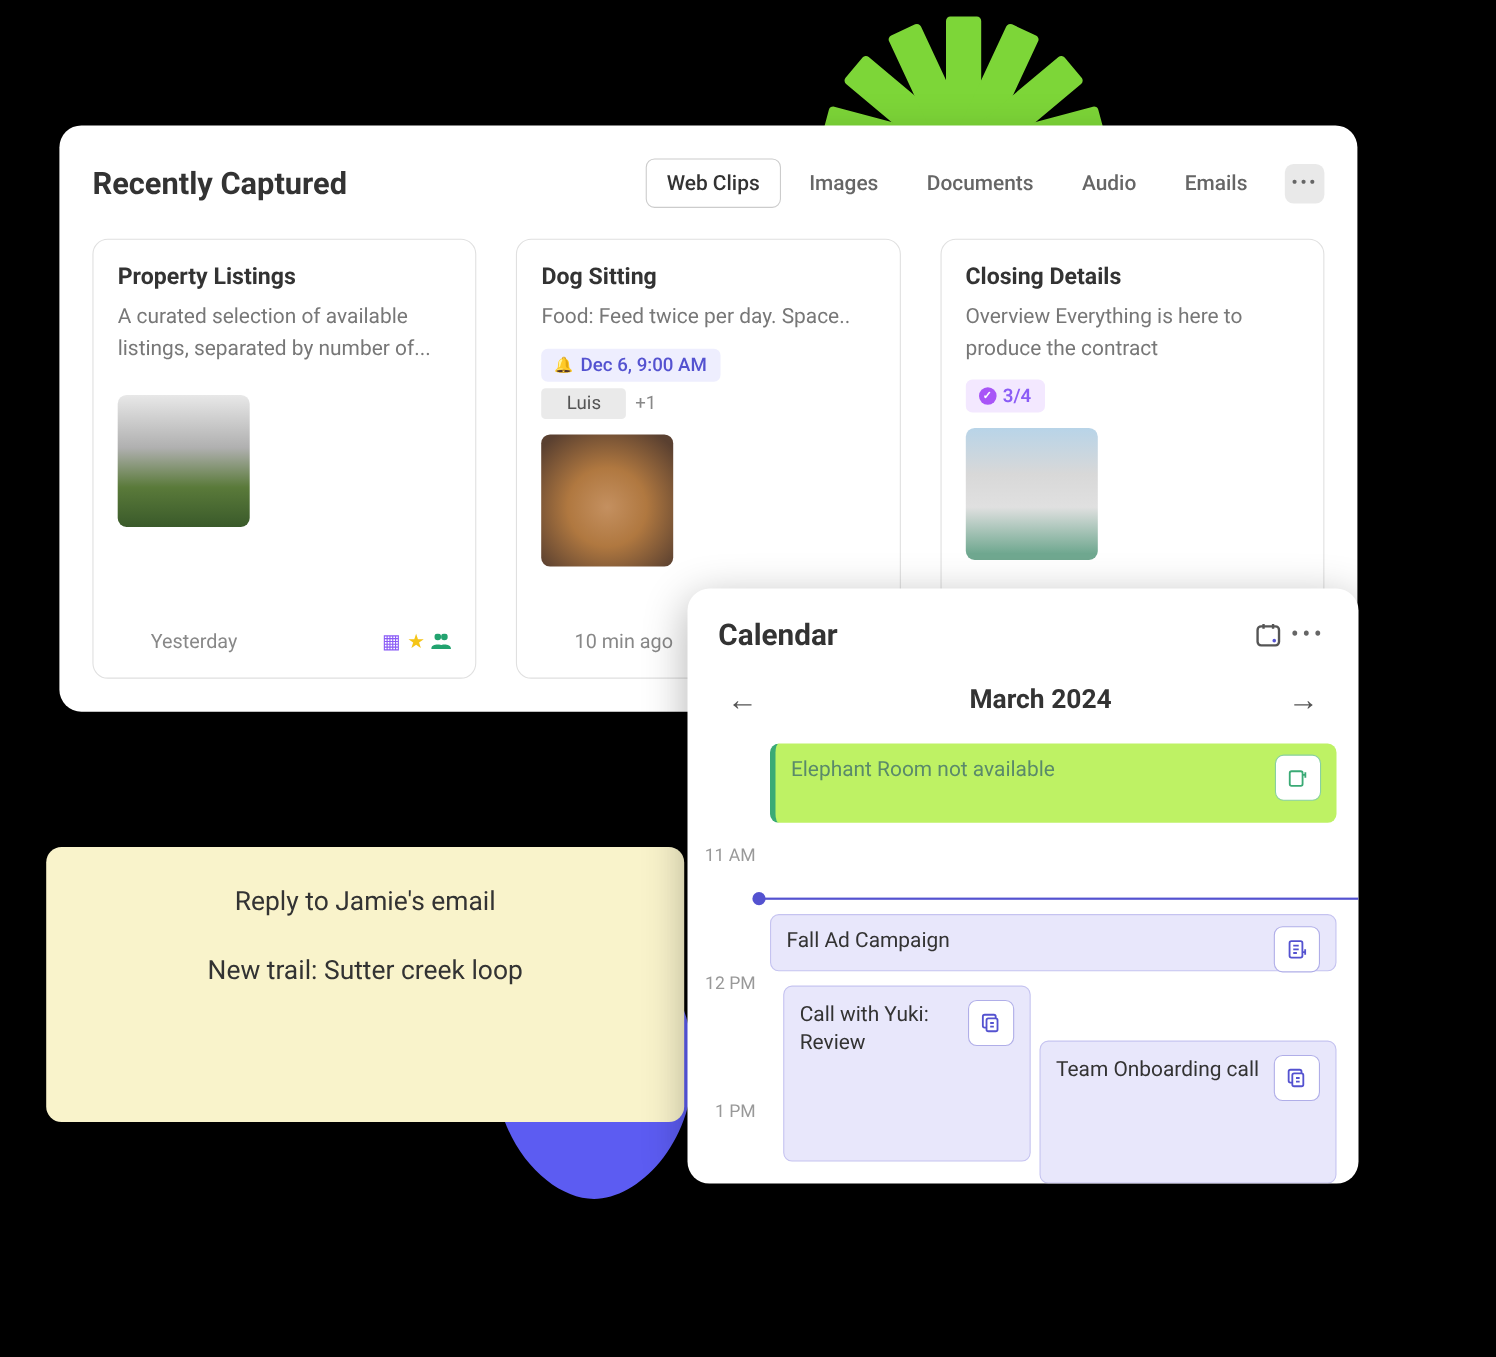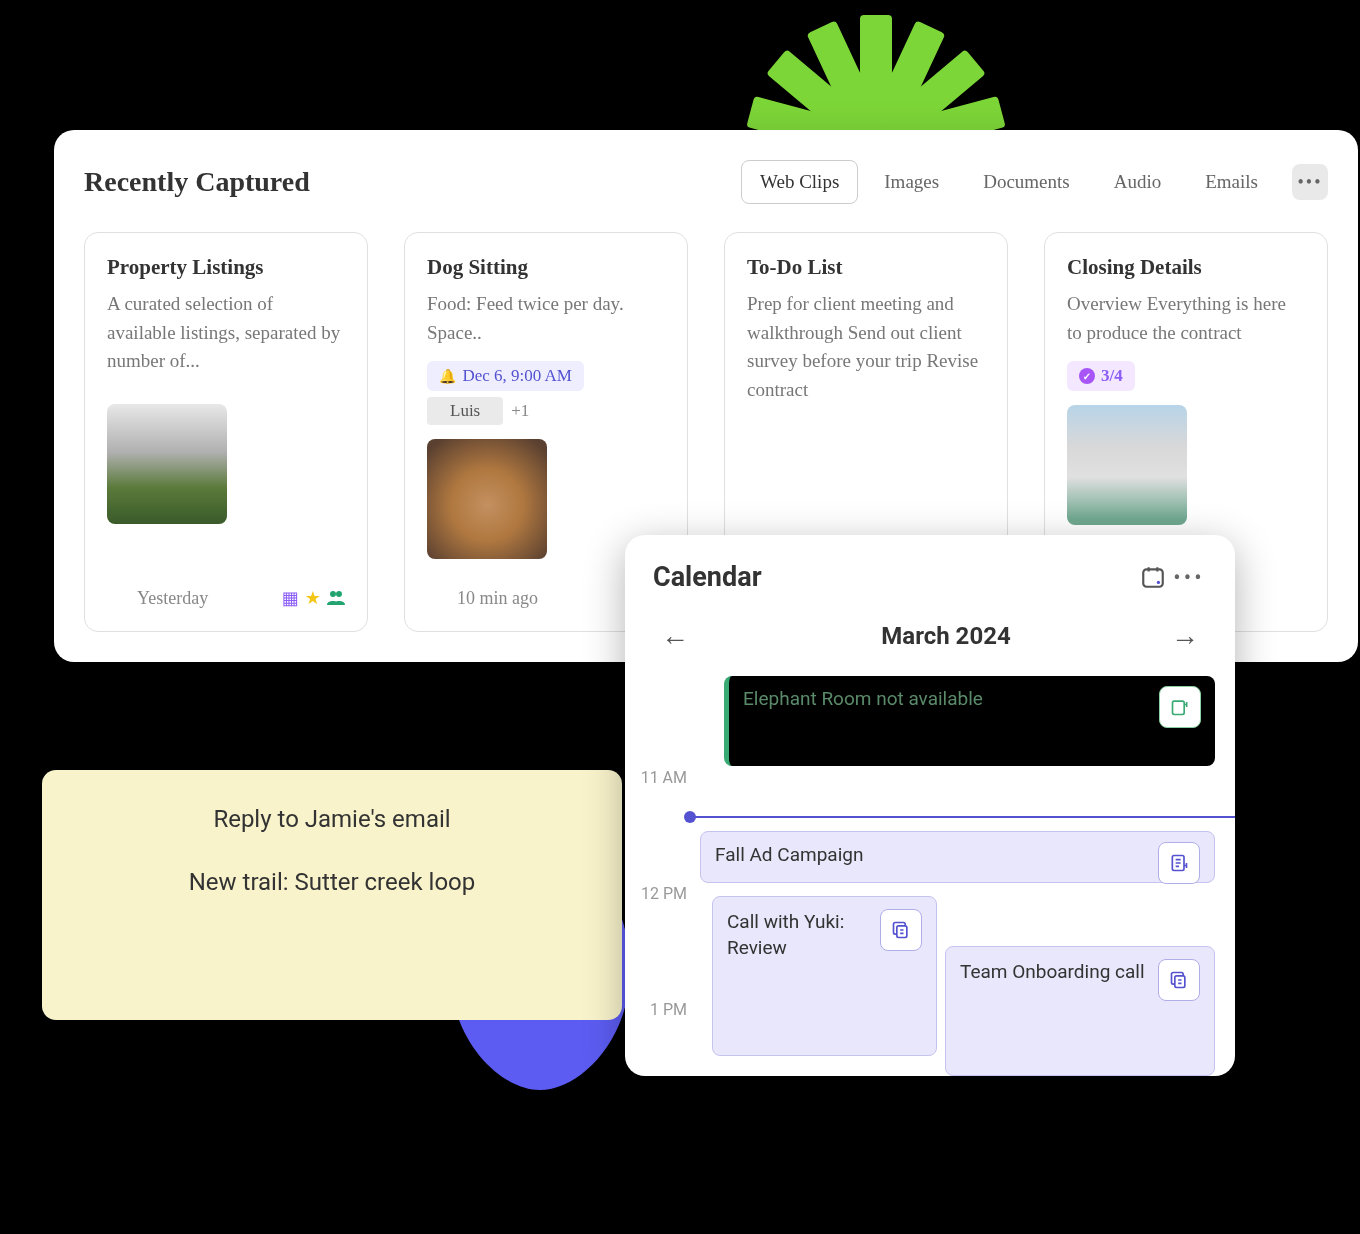--- a/index.html
+++ b/index.html
@@ -35,28 +35,27 @@
     .sunburst .r2 { transform: rotate(-50deg); }
     .sunburst .r3 { transform: rotate(-25deg); }
     .sunburst .r4 { transform: rotate(0deg); }
     .sunburst .r5 { transform: rotate(25deg); }
     .sunburst .r6 { transform: rotate(50deg); }
     .sunburst .r7 { transform: rotate(75deg); }
     
     
     .main-card {
       position: absolute;
-      top: 130px;
+      top: 114px;
       left: 54px;
-      width: 1304px;
+      width: 1180px;
       background: #fff;
       border-radius: 20px;
       padding: 30px;
       box-shadow: 0 10px 40px rgba(0,0,0,0.2);
-      font-family: Liberation Serif, serif;
     }
     .main-header {
       display: flex;
       align-items: center;
       margin-bottom: 28px;
     }
     .main-title {
       font-size: 28px;
       font-weight: 700;
       color: #333;
@@ -331,25 +330,24 @@
       padding: 10px 14px;
       font-size: 19px;
       display: flex;
       align-items: flex-start;
       justify-content: space-between;
     }
     .event-green {
       left: 75px;
       right: 20px;
       top: 0;
-      height: 90px;
-      background: #000000;
+      height: 72px;
+      background: #bef264;
       border-left: 5px solid #3aaa75;
       color: #5a8a6a;
-      margin-left: 24px;
     }
     .event-purple1 {
       left: 75px;
       right: 20px;
       top: 155px;
       height: 52px;
       background: #e8e7fb;
       border: 1px solid #c5c3f0;
       color: #333;
     }
@@ -465,24 +463,20 @@
         <div class="card-icons">
           <span class="mini-icon mi-green">
             <svg width="18" height="14" viewBox="0 0 18 14">
                 <path fill="#22a36f" d="M6 6a3 3 0 100-6 3 3 0 000 6zm6 0a3 3 0 100-6 3 3 0 000 6zM0 14c0-3 3-4 6-4s6 1 6 4H0zm9-3.5c1-0.5 3-0.5 3-0.5 3 0 6 1 6 4h-6"></path>
               </svg>
           </span>
         </div>
       </div>
     </div>
 
-    <div class="card">
-      <div class="card-title">To-Do List</div>
-      <div class="card-body">Prep for client meeting and walkthrough Send out client survey before your trip Revise contract</div>
-    </div>
 
     <div class="card">
       <div class="card-title">Closing Details</div>
       <div class="card-body">Overview Everything is here to produce the contract</div>
       <div class="progress-chip">
         <span class="check-circle">✓</span>
         <span>3/4</span>
       </div>
       <div class="card-image img-house2"></div>
     </div>

